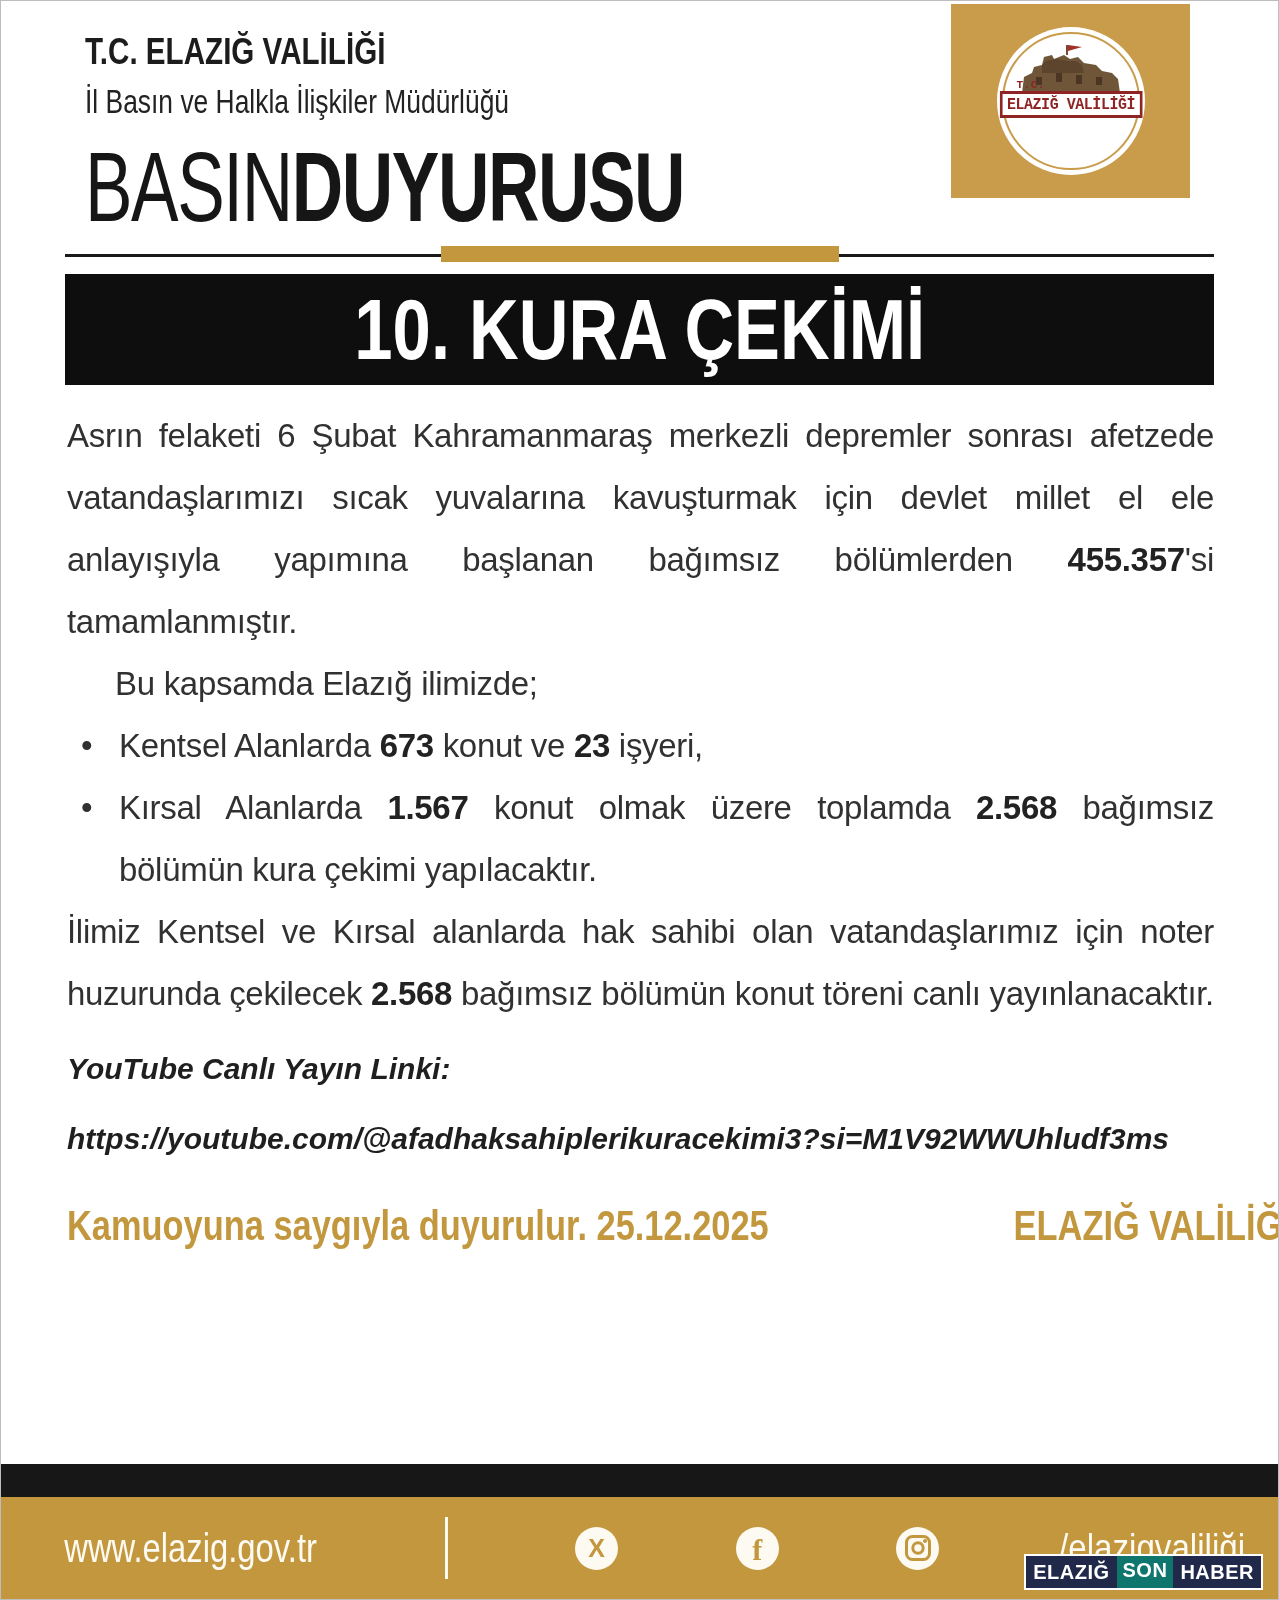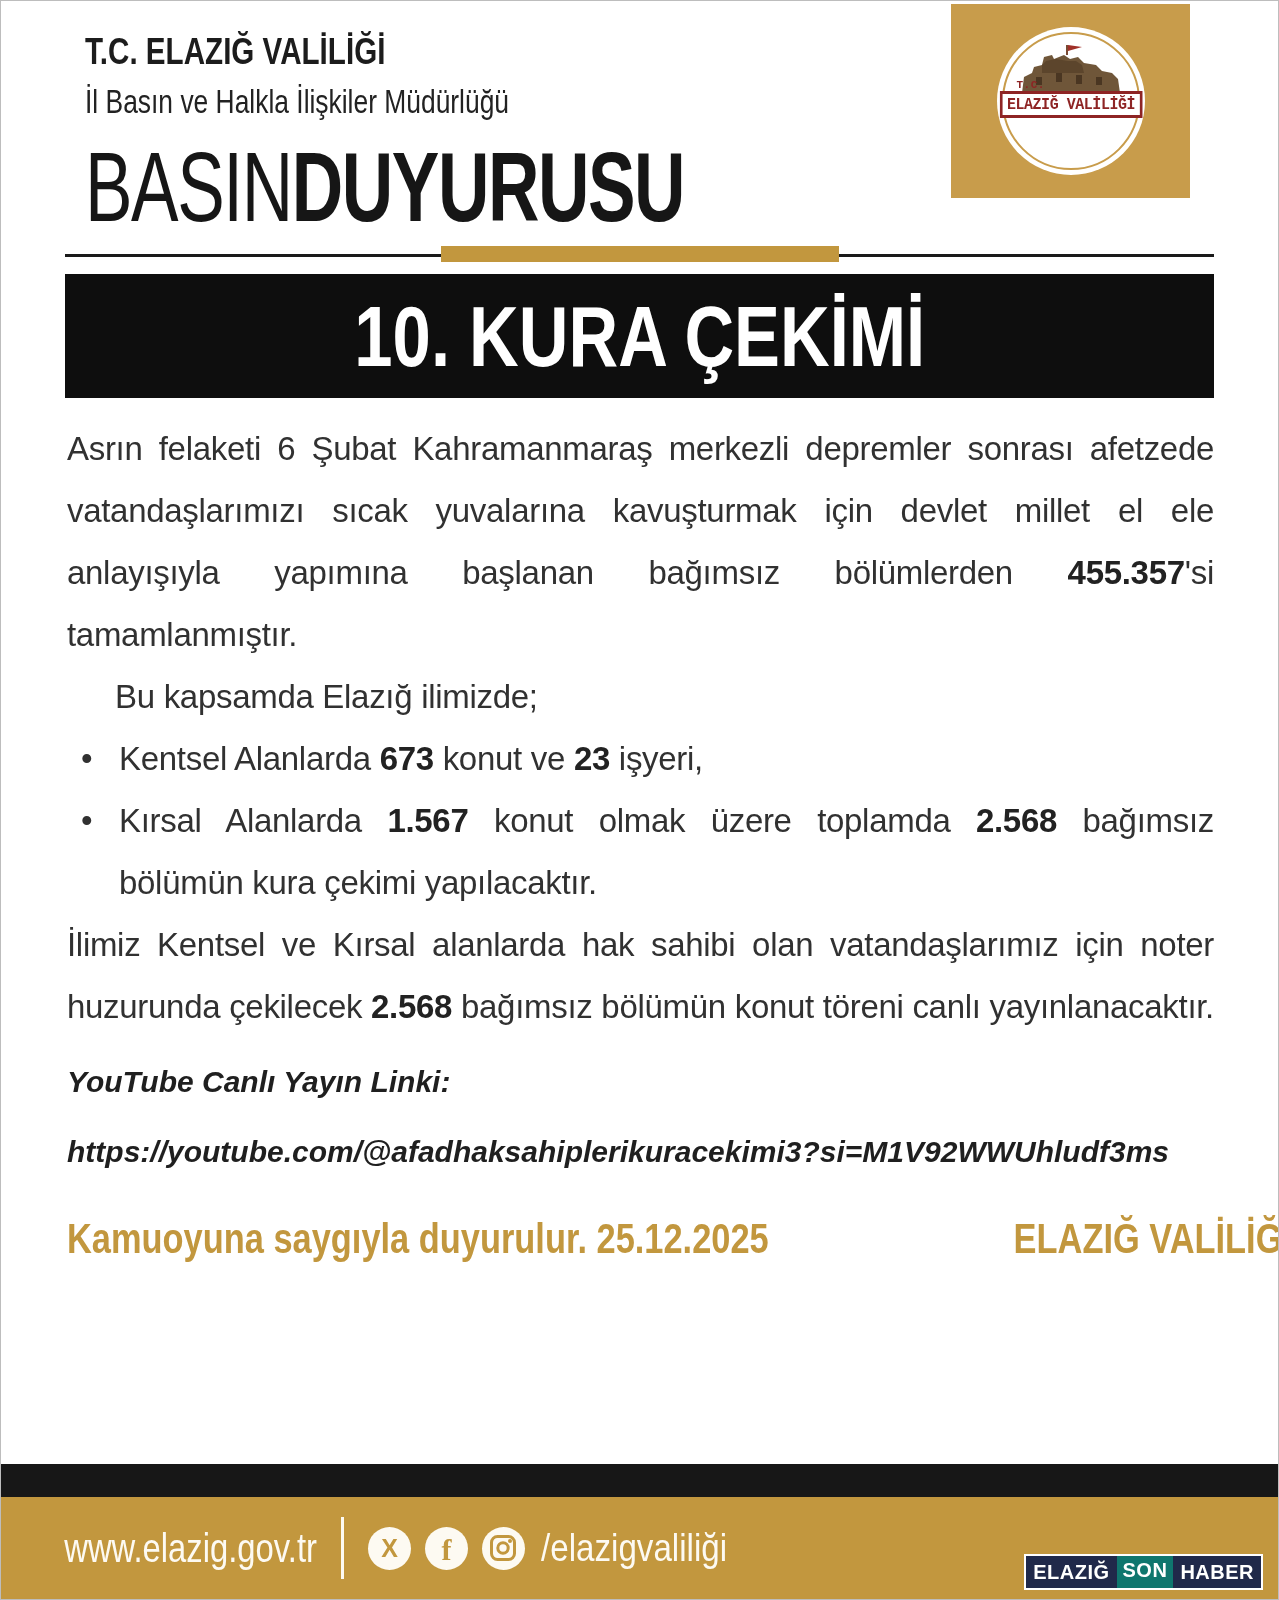--- a/index.html
+++ b/index.html
@@ -60,21 +60,21 @@
   
   .divider { position:relative; margin:0 64px; height:24px; }
   .divider .line { position:absolute; left:0; right:0; top:10px; height:3px; background:#1a1a1a; }
   .divider .goldbar {
     position:absolute; left:50%; transform:translateX(-50%); top:2px;
     width:398px; height:16px; background:#C2973E;
   }
 
   
   .banner {
-    margin:6px 64px 0; height:124px; background:#0e0e0e;
+    margin:6px 64px 0; height:111px; background:#0e0e0e;
     display:flex; align-items:center; justify-content:center;
   }
   .banner span {
     color:#fff; font-size:86px; font-weight:800; white-space:nowrap;
     transform:scaleX(.8); letter-spacing:0;
   }
 
   
   .body-text { margin:20px 64px 0 66px; font-size:33px; line-height:62px; letter-spacing:-0.3px; color:#313131; }
   .body-text p { text-align:justify; }
@@ -99,21 +99,21 @@
     margin:40px 64px 0 66px; display:flex; justify-content:space-between; align-items:center;
     color:#C2973E; font-size:43px; font-weight:700; line-height:52px;
   }
   .signoff .left  { transform:scaleX(.8); transform-origin:0 50%; white-space:nowrap; }
   .signoff .right { transform:scaleX(.8); transform-origin:100% 50%; white-space:nowrap; }
 
   
   .footer-black { position:absolute; left:0; right:0; bottom:102px; height:33px; background:#171717; }
   .footer-gold {
     position:absolute; left:0; right:0; bottom:0; height:102px; background:#C2973E;
-    display:flex; align-items:center; justify-content:flex-start; gap:14px;
+    display:flex; align-items:center; justify-content:space-between; gap:14px;
   }
   .site {
     color:#fdfaf2; font-size:41px; font-weight:400;
     transform:scaleX(.8); transform-origin:100% 50%; white-space:nowrap;
   }
   .vsep { width:3px; height:62px; background:#fdfaf2; margin:0 10px; flex:none; }
   .circle-icon {
     width:43px; height:43px; border-radius:50%; background:#fdfaf2; flex:none;
     display:flex; align-items:center; justify-content:center;
   }

